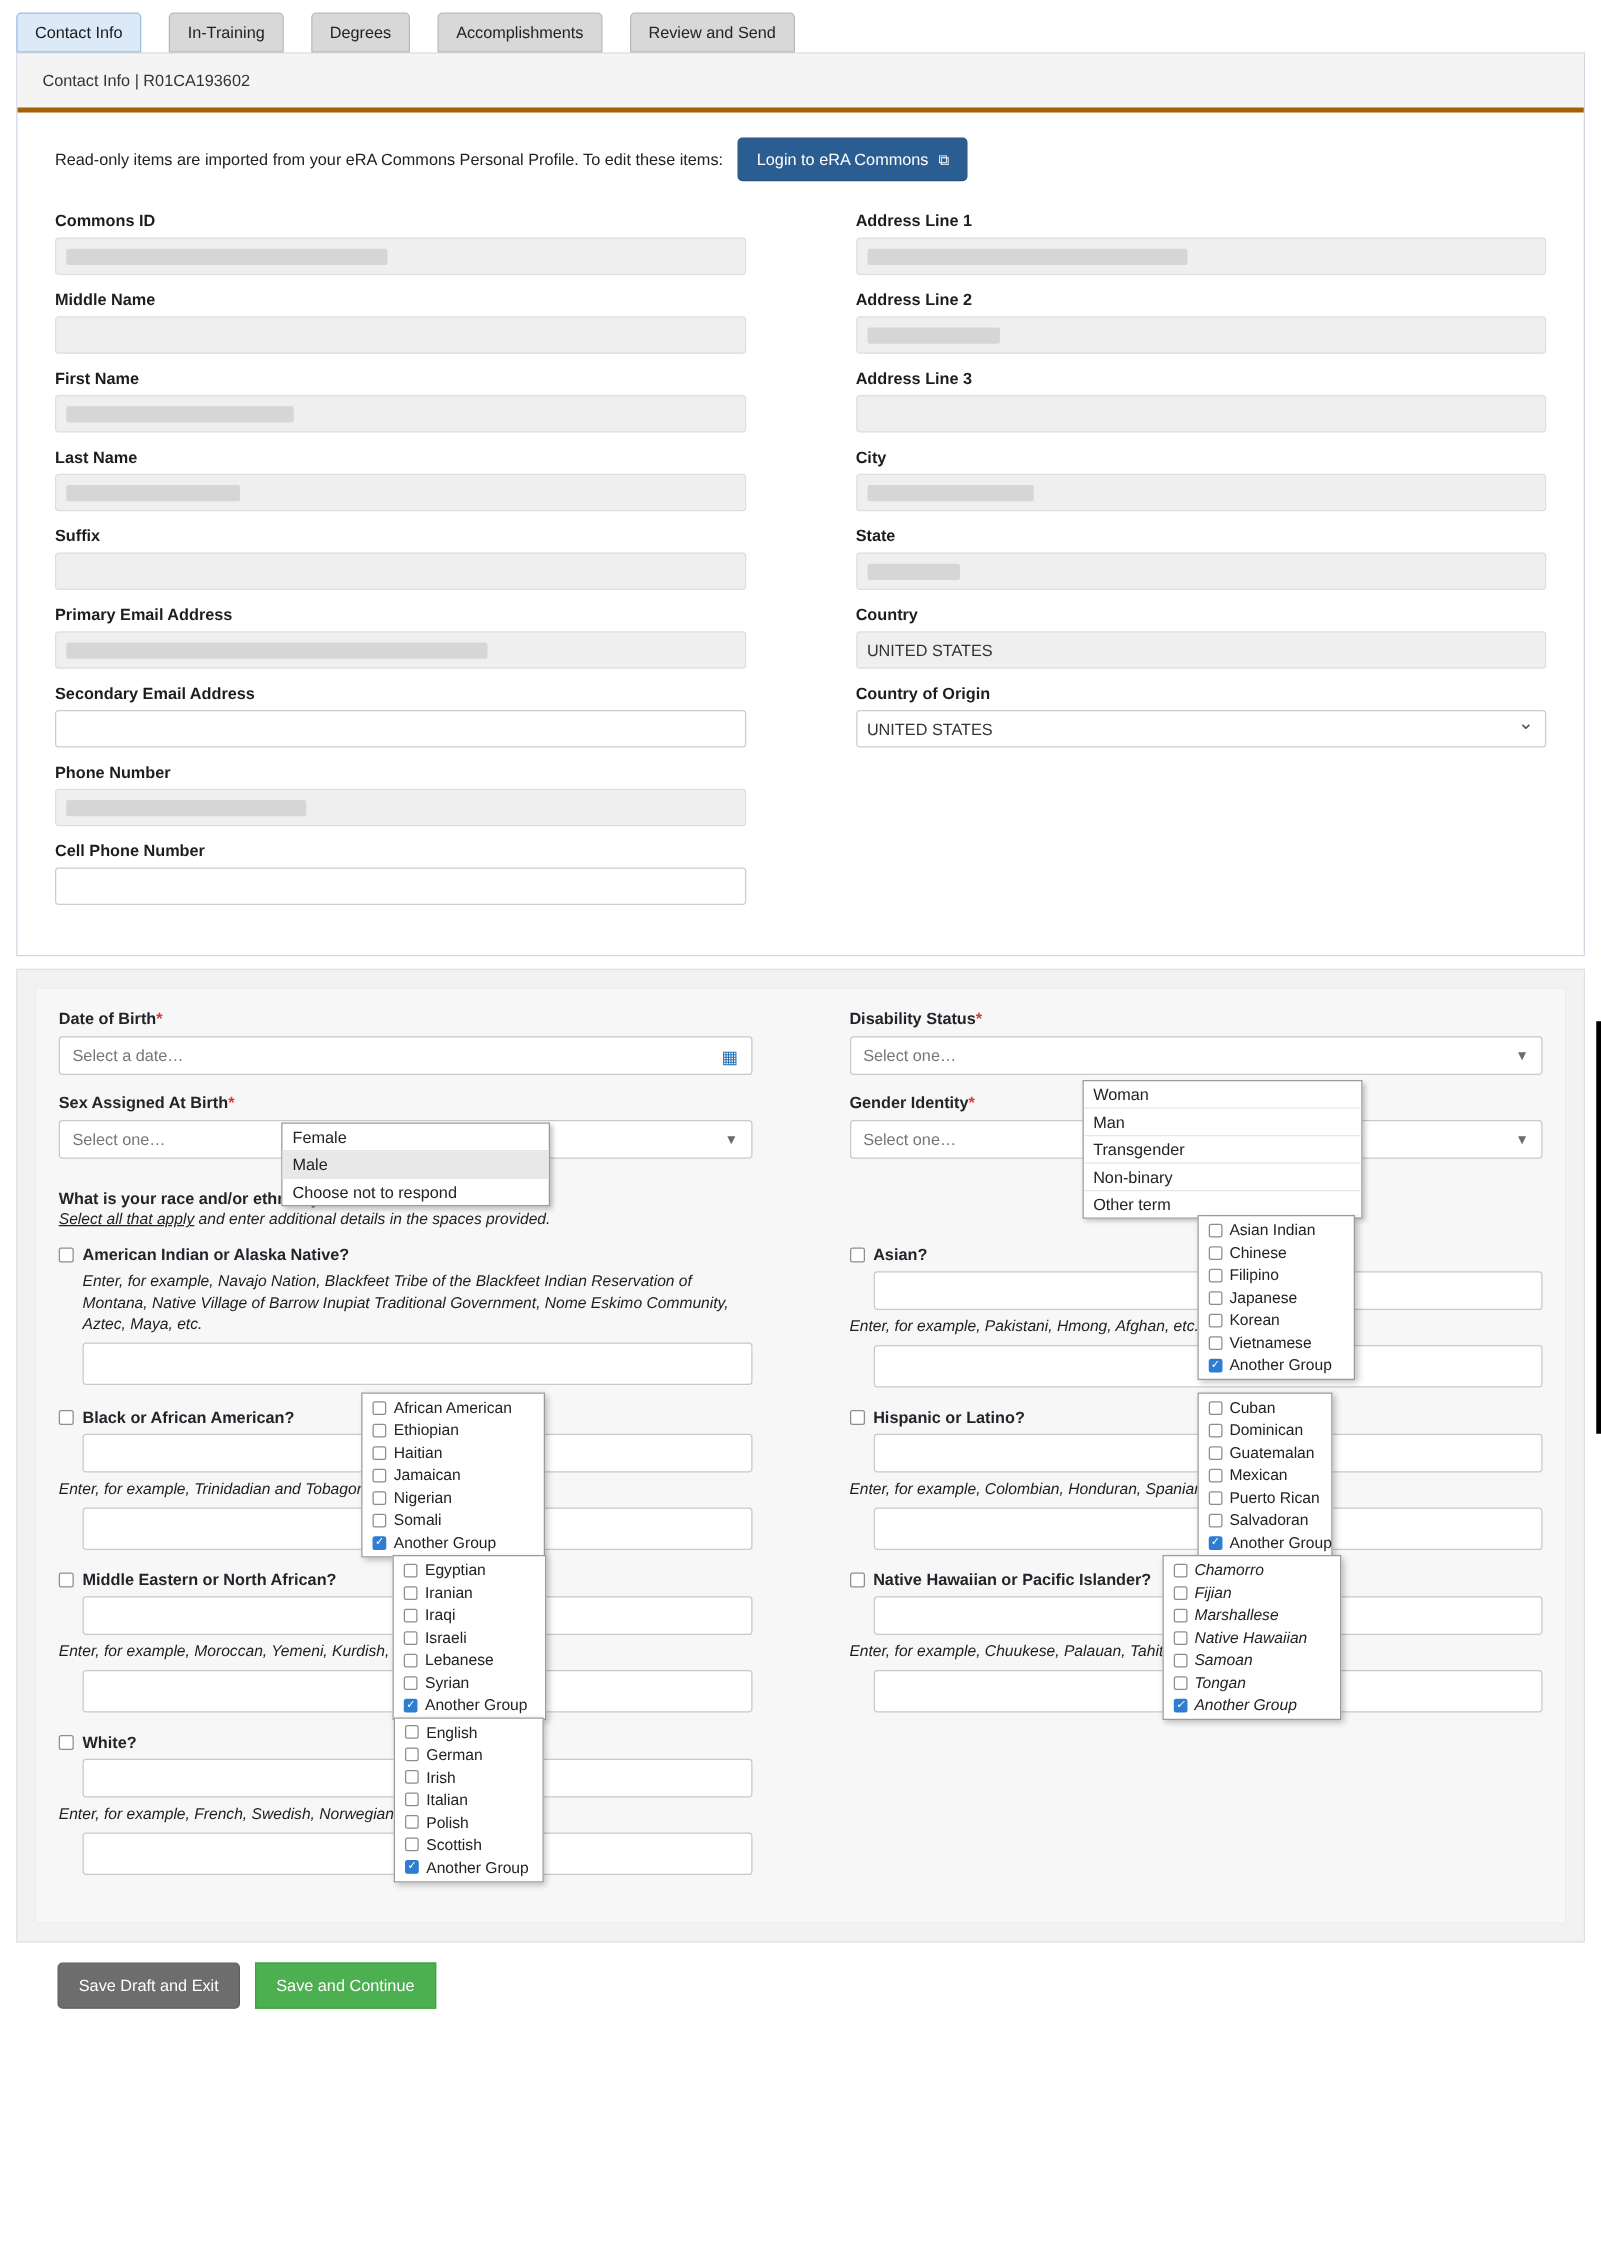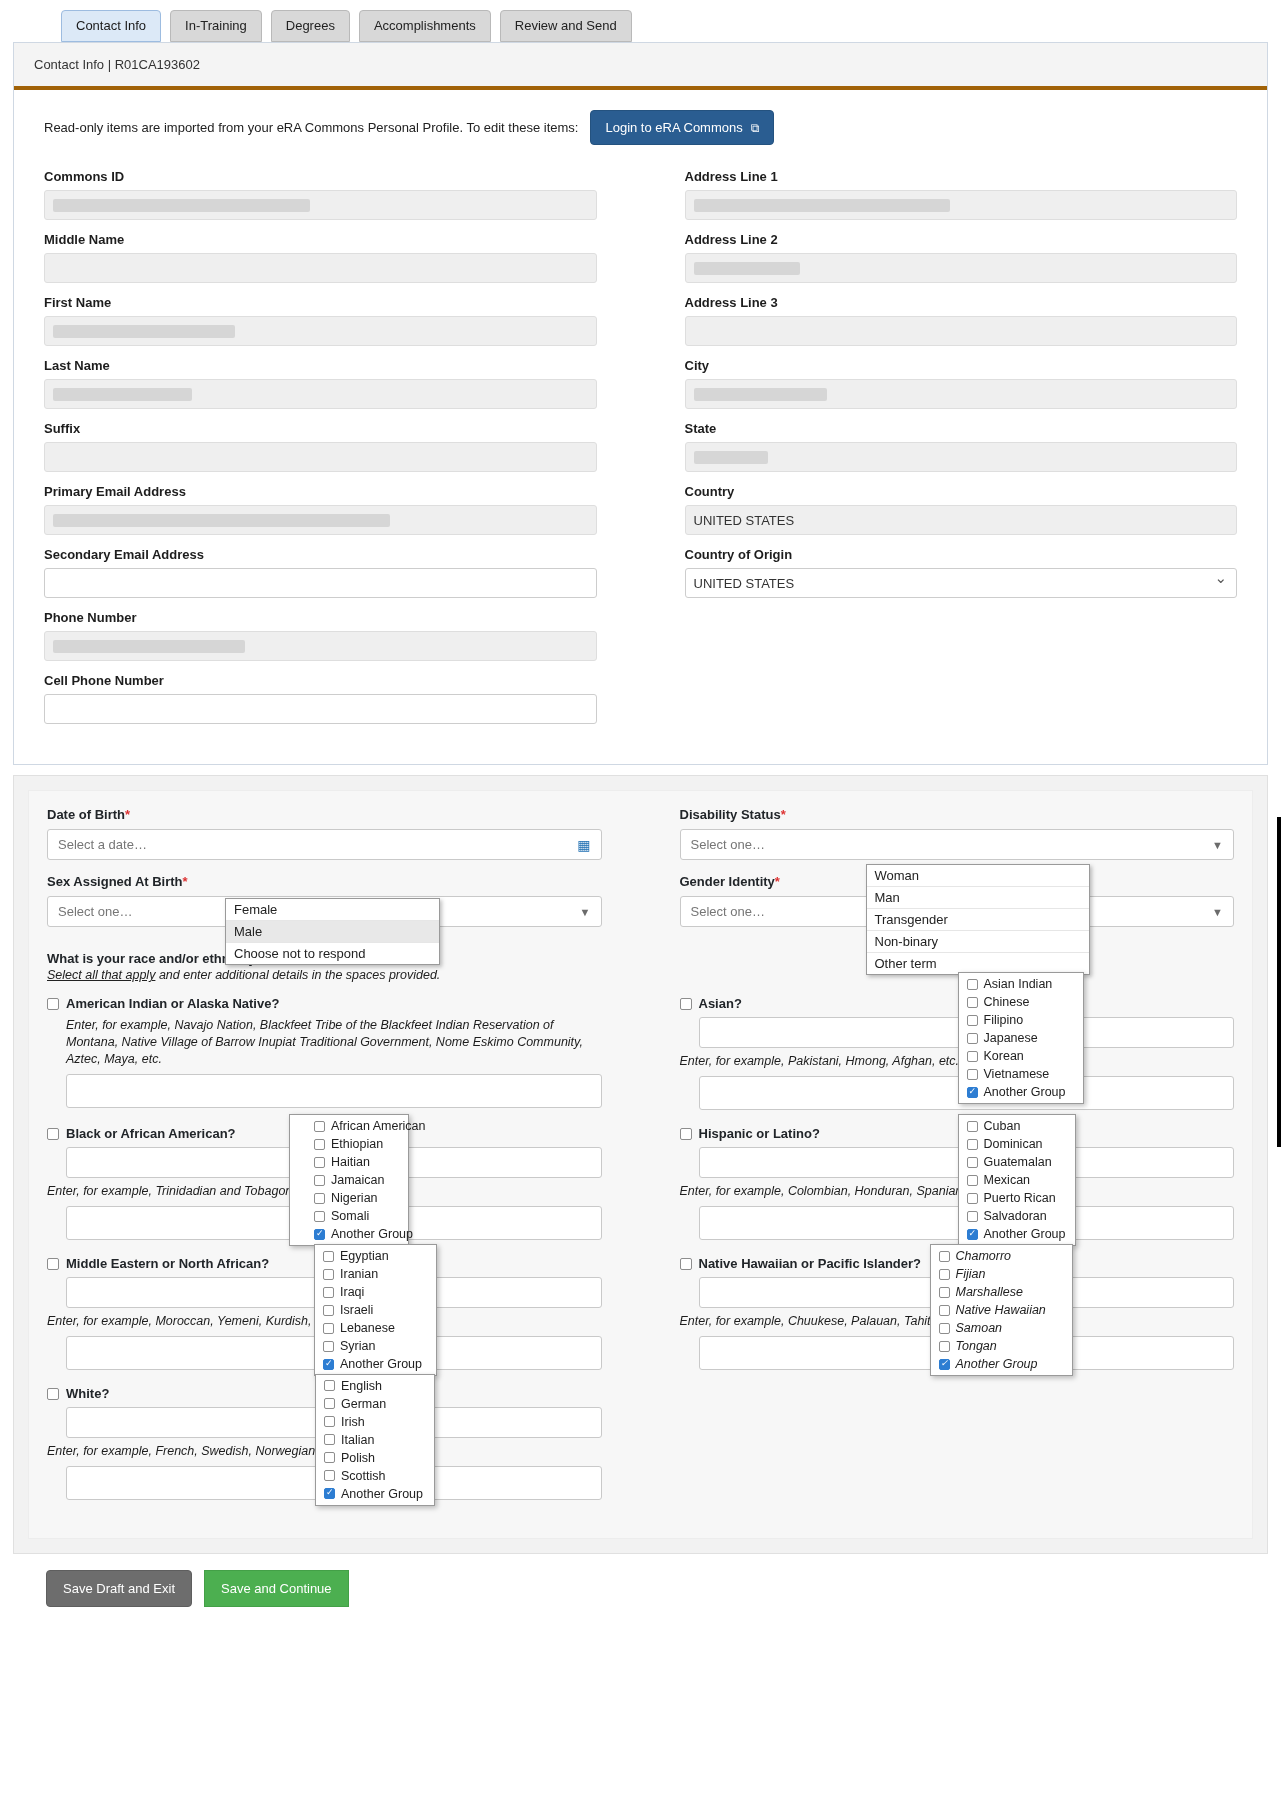--- a/index.html
+++ b/index.html
@@ -7,21 +7,21 @@
   body {
     width:1281px;
     background:#ffffff;
     font-family:"Liberation Sans", sans-serif;
     font-size:13px;
     color:#212529;
   }
   .page { width:1281px; min-height:1805px; position:relative; }
 
   
-  .tabbar { display:flex; gap:9px; padding:10px 13px 0 13px;margin-left:48px; }
+  .tabbar { display:flex; gap:22px; padding:10px 13px 0 13px; }
   .tab {
     border:1px solid #b9b9b9;
     border-radius:4px 4px 0 0;
     padding:8px 14px;
     font-size:13px;
     background:#d8d8d8;
     color:#222;
     line-height:1.1;
     cursor:pointer;
     white-space:nowrap;
@@ -430,21 +430,21 @@
         </div>
 
         <div class="race-block">
           <div class="cb-row">
             <span class="cb"></span>
             <span class="cb-label">Black or African American?</span>
           </div>
           <div class="race-input" style="margin-left:19px; width:calc(100% - 19px)"></div>
           <div class="hint">Enter, for example, Trinidadian and Tobagonian, Ghanaian, etc.</div>
           <div class="race-input2" style="margin-left:19px; width:calc(100% - 19px)"></div>
-          <div class="chk-popup" style="left:242px; top:-12px; width:120px;padding-left:16px;">
+          <div class="chk-popup" style="left:242px; top:-12px; width:147px;">
             <div class="citem">
                 <span class="box"></span>
                 <span>African American</span>
               </div>
             <div class="citem">
                 <span class="box"></span>
                 <span>Ethiopian</span>
               </div>
             <div class="citem">
                 <span class="box"></span>
@@ -470,21 +470,21 @@
         </div>
 
         <div class="race-block">
           <div class="cb-row">
             <span class="cb"></span>
             <span class="cb-label">Hispanic or Latino?</span>
           </div>
           <div class="race-input" style="margin-left:19px; width:calc(100% - 19px)"></div>
           <div class="hint">Enter, for example, Colombian, Honduran, Spaniard, etc.</div>
           <div class="race-input2" style="margin-left:19px; width:calc(100% - 19px)"></div>
-          <div class="chk-popup" style="left:278px; top:-12px; width:118px;">
+          <div class="chk-popup" style="left:278px; top:-12px; width:108px;">
             <div class="citem">
                 <span class="box"></span>
                 <span>Cuban</span>
               </div>
             <div class="citem">
                 <span class="box"></span>
                 <span>Dominican</span>
               </div>
             <div class="citem">
                 <span class="box"></span>

